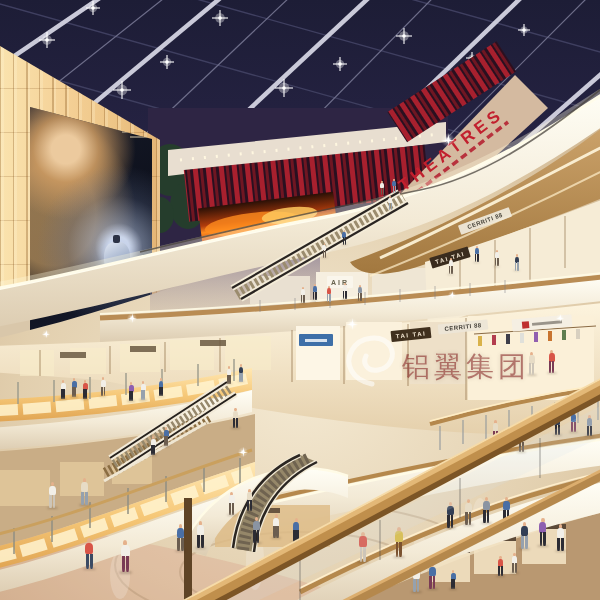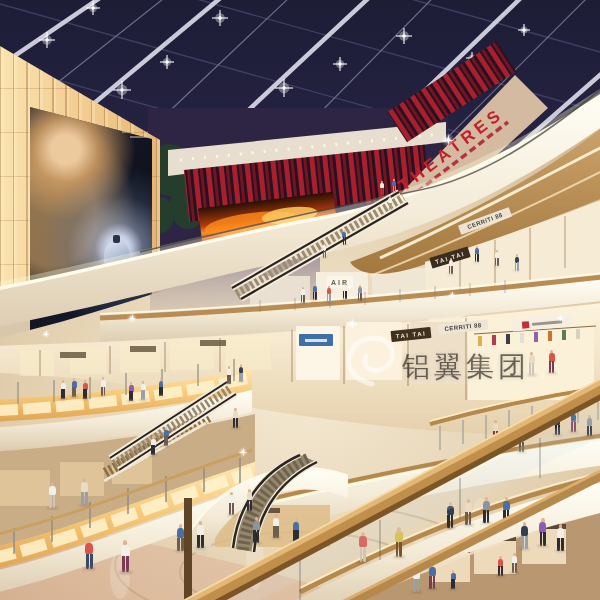--- a/index.html
+++ b/index.html
@@ -57,21 +57,21 @@
             background:rgba(60,40,25,.25);filter:blur(1px);}
   
   #sparkles{position:absolute;z-index:55;left:0;top:0;width:600px;height:600px;pointer-events:none;}
   .burst{position:absolute;background:radial-gradient(circle,rgba(255,255,255,.95) 0 14%,rgba(255,255,250,.3) 36%,transparent 70%);}
   .burst::before{content:"";position:absolute;left:0;top:50%;width:100%;height:1px;
       background:linear-gradient(90deg,transparent,#fff 35%,#fff 65%,transparent);}
   .burst::after{content:"";position:absolute;top:0;left:50%;height:100%;width:1px;
       background:linear-gradient(180deg,transparent,#fff 35%,#fff 65%,transparent);}
   
   #watermark{position:absolute;z-index:60;left:338px;top:326px;width:260px;height:80px;
-     opacity:.58;color:#000000;pointer-events:none;}
+     opacity:.58;color:#7f1d1d;pointer-events:none;}
   #wm-text{position:absolute;left:64px;top:22px;font-size:28px;letter-spacing:4px;
      font-family:"DejaVu Sans",sans-serif;text-shadow:0 0 4px rgba(80,60,40,.35);}
   #fg-layer{z-index:50;}
 </style>
 </head>
 <body>
 
 <div id="stage">
 
   <svg id="sky-layer" width="600" height="600" viewBox="0 0 600 600">

